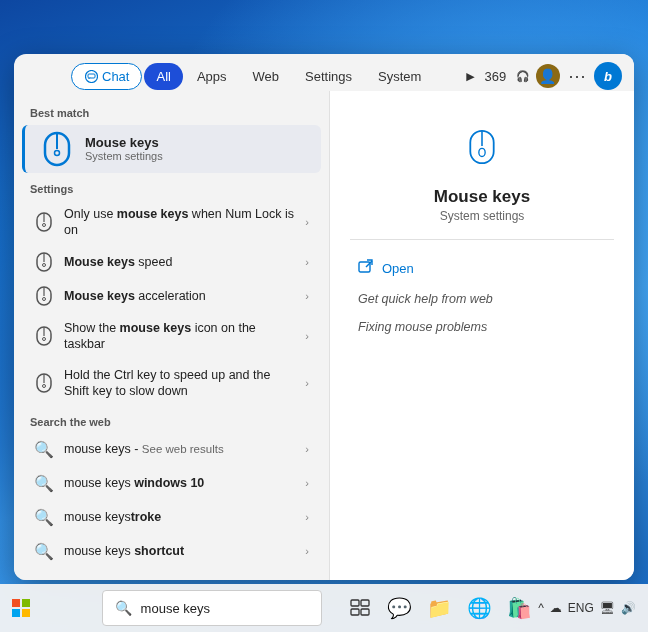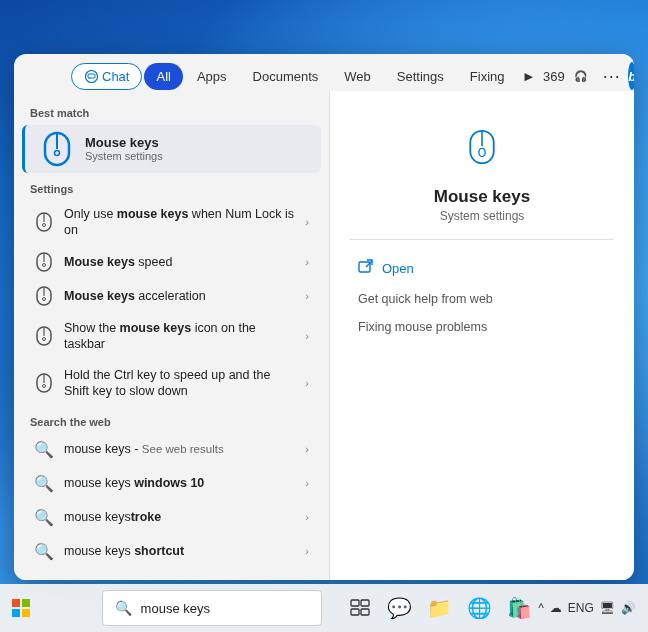--- a/index.html
+++ b/index.html
@@ -294,20 +294,21 @@
       font-weight: 500;
     }
 
     .detail-link {
       display: flex;
       align-items: flex-start;
       padding: 7px 8px;
       width: 100%;
       cursor: pointer;
       border-radius: 4px;
+      font-style: italic;
     }
 
     .detail-link-text {
       font-size: 12.5px;
       color: #555;
     }
 
     
     .taskbar {
       position: absolute;
@@ -423,30 +424,27 @@
       <span>Chat</span>
     </button>
 
     <button class="tab active">
       <span>All</span>
     </button>
     <button class="tab">
       <span>Apps</span>
     </button>
     <button class="tab">
-      <span>Documents</span>
-    </button>
-    <button class="tab">
       <span>Web</span>
     </button>
     <button class="tab">
       <span>Settings</span>
     </button>
     <button class="tab">
-      <span>Fixing</span>
+      <span>System</span>
     </button>
 
     <span class="tab-separator"></span>
 
     <span class="tab-icon-play">▶</span>
 
     <span class="tab-count">
       <span>369</span>
       <span style="font-size:11px;">🎧</span>
     </span>

